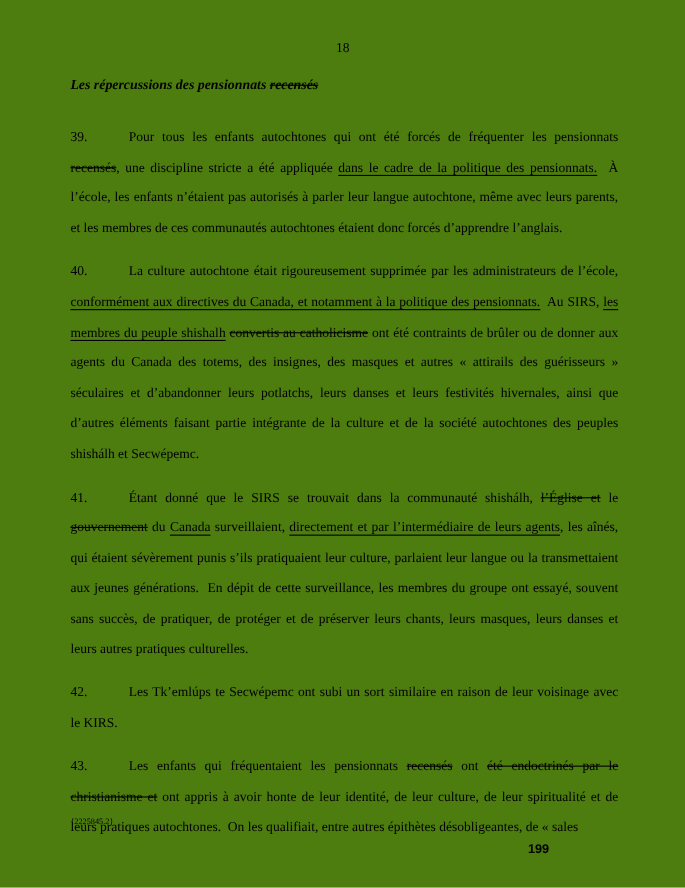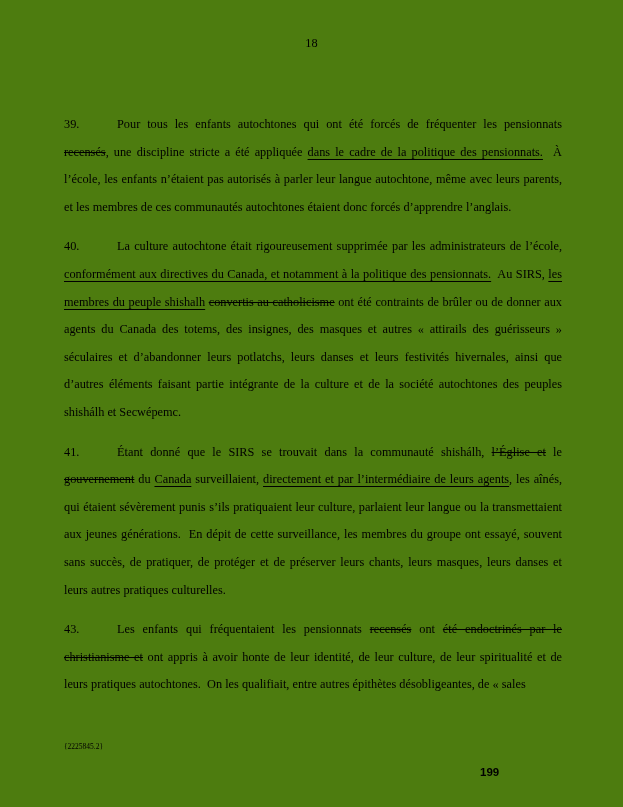--- a/index.html
+++ b/index.html
@@ -55,21 +55,23 @@
     font-size: 11.5px;
     line-height: 14px;
     font-weight: bold;
   }
 </style>
 </head>
 <body>
 
 <div class="page">
   <div class="top-num">18</div>
+  <h1 class="heading"><span class="run-normal">Les répercussions des pensionnats </span><span class="run-strike">recensés</span></h1>
   <div class="content">
       <div class="para"><span class="pnum">39.</span><span class="run-normal">Pour tous les enfants autochtones qui ont été forcés de fréquenter les pensionnats </span><span class="run-strike">recensés</span><span class="run-normal">, une discipline stricte a été appliquée </span><span class="run-underline">dans le cadre de la politique des pensionnats.</span><span class="run-normal">&nbsp; À l’école, les enfants n’étaient pas autorisés à parler leur langue autochtone, même avec leurs parents, et les membres de ces communautés autochtones étaient donc forcés d’apprendre l’anglais.</span></div>
       <div class="para"><span class="pnum">40.</span><span class="run-normal">La culture autochtone était rigoureusement supprimée par les administrateurs de l’école, </span><span class="run-underline">conformément aux directives du Canada, et notamment à la politique des pensionnats.</span><span class="run-normal">&nbsp; Au SIRS, </span><span class="run-underline">les membres du peuple shishalh</span><span class="run-normal"> </span><span class="run-strike">convertis au catholicisme</span><span class="run-normal"> ont été contraints de brûler ou de donner aux agents du Canada des totems, des insignes, des masques et autres « attirails des guérisseurs » séculaires et d’abandonner leurs potlatchs, leurs danses et leurs festivités hivernales, ainsi que d’autres éléments faisant partie intégrante de la culture et de la société autochtones des peuples shishálh et Secwépemc.</span></div>
       <div class="para"><span class="pnum">41.</span><span class="run-normal">Étant donné que le SIRS se trouvait dans la communauté shishálh, </span><span class="run-strike">l’Église et</span><span class="run-normal"> le </span><span class="run-strike">gouvernement</span><span class="run-normal"> du </span><span class="run-underline">Canada</span><span class="run-normal"> surveillaient, </span><span class="run-underline">directement et par l’intermédiaire de leurs agents</span><span class="run-normal">, les aînés, qui étaient sévèrement punis s’ils pratiquaient leur culture, parlaient leur langue ou la transmettaient aux jeunes générations.&nbsp; En dépit de cette surveillance, les membres du groupe ont essayé, souvent sans succès, de pratiquer, de protéger et de préserver leurs chants, leurs masques, leurs danses et leurs autres pratiques culturelles.</span></div>
+      <div class="para"><span class="pnum">42.</span><span class="run-normal">Les Tk’emlúps te Secwépemc ont subi un sort similaire en raison de leur voisinage avec le KIRS.</span></div>
       <div class="para"><span class="pnum">43.</span><span class="run-normal">Les enfants qui fréquentaient les pensionnats </span><span class="run-strike">recensés</span><span class="run-normal"> ont </span><span class="run-strike">été endoctrinés par le christianisme et</span><span class="run-normal"> ont appris à avoir honte de leur identité, de leur culture, de leur spiritualité et de leurs pratiques autochtones.&nbsp; On les qualifiait, entre autres épithètes désobligeantes, de « sales</span></div>
     </div>
   <div class="footer-tag">{2225845.2}</div>
   <div class="bottom-num">199</div>
 </div>
 
 </body></html>

